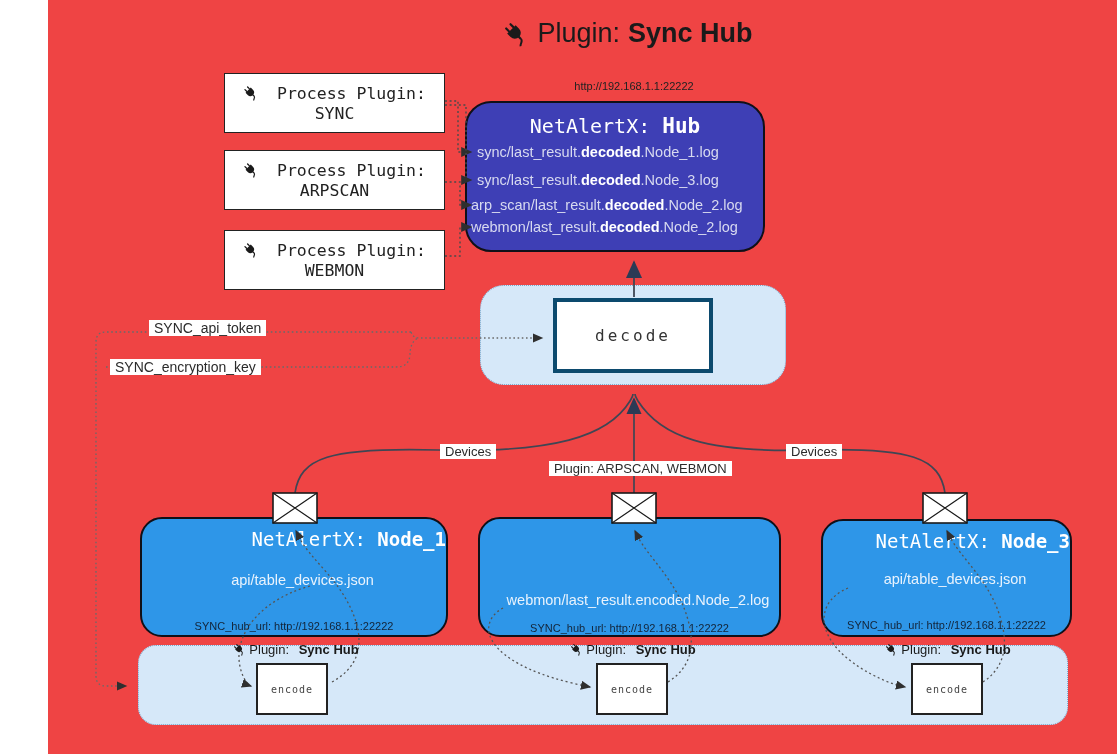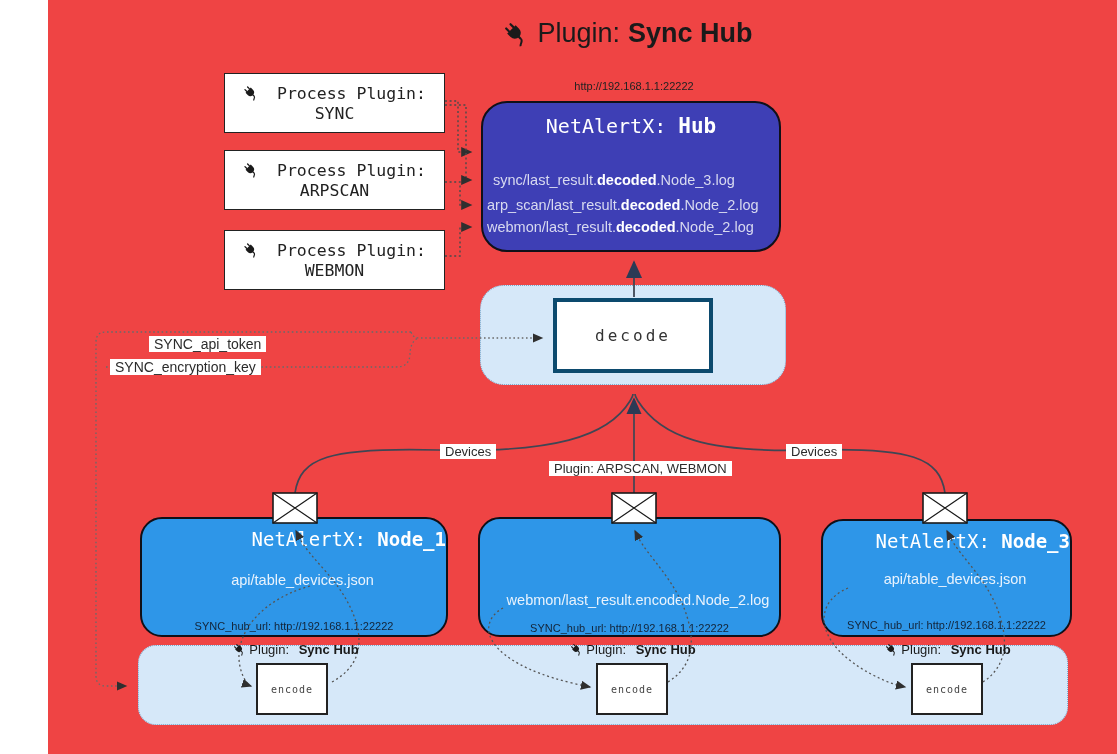--- a/index.html
+++ b/index.html
@@ -18,21 +18,21 @@
   .title b{font-weight:bold;}
 
   
   .pbox{left:176px;width:221px;height:60px;border:1.6px solid #222;background:#fff;
         display:flex;flex-direction:column;justify-content:center;align-items:center;}
   .pbox .row{display:flex;align-items:center;gap:18px;font-size:16.5px;color:#222;}
   .pbox .pname{font-size:16.5px;color:#222;margin-top:1px;}
 
   
   .huburl{left:498px;top:80px;width:176px;text-align:center;font-size:11px;color:#222;}
-  .hub{left:433px;top:101px;width:300px;height:151px;background:var(--hub);
+  .hub{left:417px;top:101px;width:300px;height:151px;background:var(--hub);
        border:2px solid #101018;border-radius:26px;}
   .hub-title{position:absolute;left:0;top:11px;width:100%;text-align:center;color:#fff;
              font-family:"DejaVu Sans Mono",monospace;font-size:20px;}
   .hub-title b{font-size:21px;}
   .hubline{position:absolute;left:10px;width:288px;height:20px;font-size:14.5px;color:#d8daf0;
            white-space:nowrap;}
   .hubline b{color:#fff;}
 
   
   .dec-wrap{left:432px;top:285px;width:306px;height:100px;background:var(--band);
@@ -132,20 +132,21 @@
         </div>
       <div class="pname mono">WEBMON</div>
     </div>
 
     <div class="abs huburl">http://192.168.1.1:22222</div>
     <div class="abs hub">
       <div class="hub-title">
         <span>NetAlertX:</span>
         <b>Hub</b>
       </div>
+      <div class="hubline" style="top:41px"><span>sync/last_result.</span><b>decoded</b><span>.Node_1.log</span></div>
       <div class="hubline" style="top:69px"><span>sync/last_result.</span><b>decoded</b><span>.Node_3.log</span></div>
       <div class="hubline" style="top:94px;left:4px"><span>arp_scan/last_result.</span><b>decoded</b><span>.Node_2.log</span></div>
       <div class="hubline" style="top:116px;left:4px"><span>webmon/last_result.</span><b>decoded</b><span>.Node_2.log</span></div>
     </div>
 
     <div class="abs dec-wrap"></div>
     <div class="abs dec-box mono">decode</div>
 
     <div class="abs node" style="left:92px;width:308px">
       <div class="node-title"><span>NetAlertX:</span> <b>Node_1</b></div>
@@ -218,21 +219,21 @@
         <path d="M-22,493 L0,508 L22,493 M-22,523 L0,508 M22,523 L0,508" stroke="#1a1a1a" stroke-width="1.2" fill="none"></path>
       </g>
       <g transform="translate(897,0)">
         <rect x="-22" y="493" width="44" height="30" fill="#fff" stroke="#1a1a1a" stroke-width="1.6"></rect>
         <path d="M-22,493 L0,508 L22,493 M-22,523 L0,508 M22,523 L0,508" stroke="#1a1a1a" stroke-width="1.2" fill="none"></path>
       </g>
     </g>
   </svg>
 
   <div class="lab-layer">
-    <div class="abs linelabel" style="left:101px;top:336px;font-size:14px">SYNC_api_token</div>
+    <div class="abs linelabel" style="left:101px;top:320px;font-size:14px">SYNC_api_token</div>
     <div class="abs linelabel" style="left:62px;top:359px;font-size:14px">SYNC_encryption_key</div>
 
     <div class="abs linelabel" style="left:392px;top:444px">Devices</div>
     <div class="abs linelabel" style="left:738px;top:444px">Devices</div>
     <div class="abs linelabel" style="left:501px;top:461px">Plugin: ARPSCAN, WEBMON</div>
 
     <div class="abs bandlabel" style="left:163px">
       <svg class="plug" width="13" height="13" viewBox="0 0 24 24">
           <g transform="rotate(-45 12 12)" fill="#1a1a1a">
             <rect x="8.2" y="1" width="2" height="5.5" rx="1"></rect>

